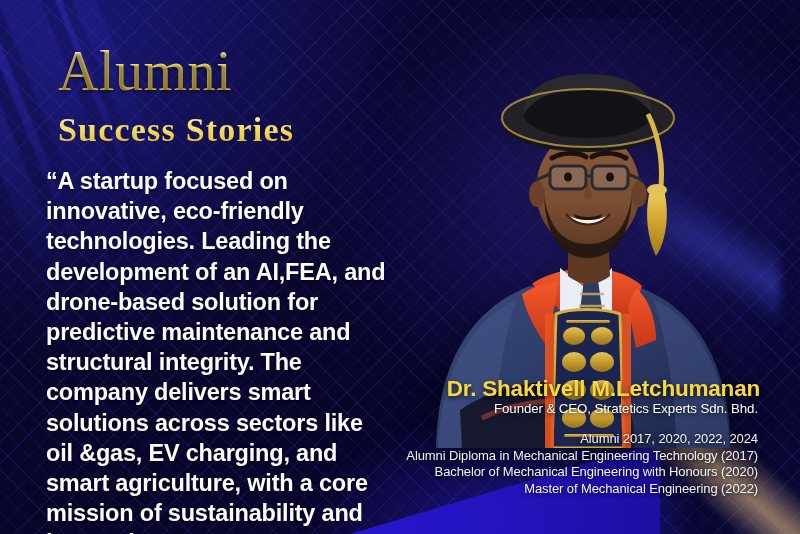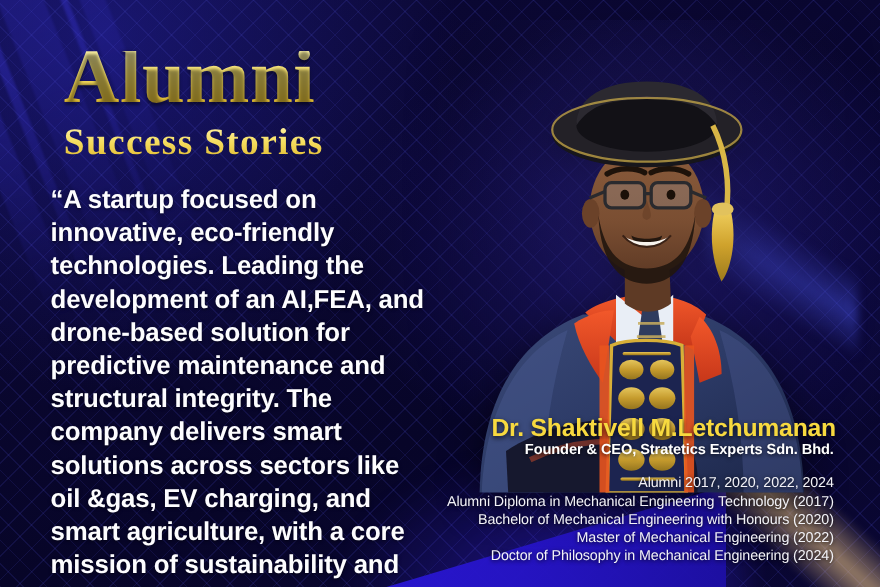--- a/index.html
+++ b/index.html
@@ -57,22 +57,22 @@
   }
   .blueRay{
     position:absolute; right:20px; top:90px; width:140px; height:330px;
     background:linear-gradient(30deg, rgba(60,70,255,0.0) 42%, rgba(80,95,255,0.40) 52%, rgba(60,70,255,0.0) 62%);
     filter:blur(4px); pointer-events:none;
   }
 
   
   .head{ position:absolute; left:58px; top:46px; }
   .head .l1{
-    font-family:"Liberation Serif", serif; font-weight:bold;
-    font-size:70px; line-height:50px; letter-spacing:.5px;
+    font-family:"Liberation Serif", serif; font-weight:normal;
+    font-size:56px; line-height:50px; letter-spacing:.5px;
     background:linear-gradient(180deg,#fdf3a6 0%, #f6de63 46%, #e8c030 100%);
     -webkit-background-clip:text; background-clip:text; color:transparent;
     text-shadow:0 2px 3px rgba(0,0,0,.45);
   }
   .head .l2{
     font-family:"Liberation Serif", serif; font-weight:bold;
     font-size:34px; line-height:40px; letter-spacing:1.2px; margin-top:14px;
     background:linear-gradient(180deg,#fff6b8 0%, #f5dc5c 50%, #d9ae23 100%);
     -webkit-background-clip:text; background-clip:text; color:transparent;
   }
@@ -90,21 +90,21 @@
   .photo svg{ display:block; width:100%; height:100%; filter:drop-shadow(0 6px 18px rgba(0,0,0,.55)); }
 
   
   .name{
     position:absolute; right:40px; top:376px; width:520px; text-align:right;
     color:#f7d93f; font-weight:bold; font-size:22.5px; letter-spacing:-.2px;
     text-shadow:0 2px 5px rgba(0,0,0,.75);
   }
   .role{
     position:absolute; right:42px; top:401px; width:520px; text-align:right;
-    color:#ffffff; font-weight:bold; font-size:13.3px; letter-spacing:-.1px;
+    color:#ffffff; font-weight:normal; font-size:13.3px; letter-spacing:-.1px;
     text-shadow:0 1px 4px rgba(0,0,0,.85);
   }
   .creds{
     position:absolute; right:42px; top:431px; width:560px; text-align:right;
     color:#f2f2f7; font-size:13px; line-height:16.6px; letter-spacing:-.1px;
     text-shadow:0 1px 4px rgba(0,0,0,.9);
   }
   .creds div{ white-space:nowrap; }
 </style>
 </head>
@@ -244,16 +244,15 @@
 
   <div class="quote">“A startup focused on innovative, eco-friendly technologies. Leading the development of an AI,FEA, and drone-based solution for predictive maintenance and structural integrity. The company delivers smart solutions across sectors like oil &amp;gas, EV charging, and smart agriculture, with a core mission of sustainability and innovation.”</div>
 
   <div class="name">Dr. Shaktivell M.Letchumanan</div>
   <div class="role">Founder &amp; CEO, Stratetics Experts Sdn. Bhd.</div>
   <div class="creds">
     <div>Alumni 2017, 2020, 2022, 2024</div>
     <div>Alumni Diploma in Mechanical Engineering Technology (2017)</div>
     <div>Bachelor of Mechanical Engineering with Honours (2020)</div>
     <div>Master of Mechanical Engineering (2022)</div>
-    <div>Doctor of Philosophy in Mechanical Engineering (2024)</div>
   </div>
 
 </div>
 
 </body></html>

